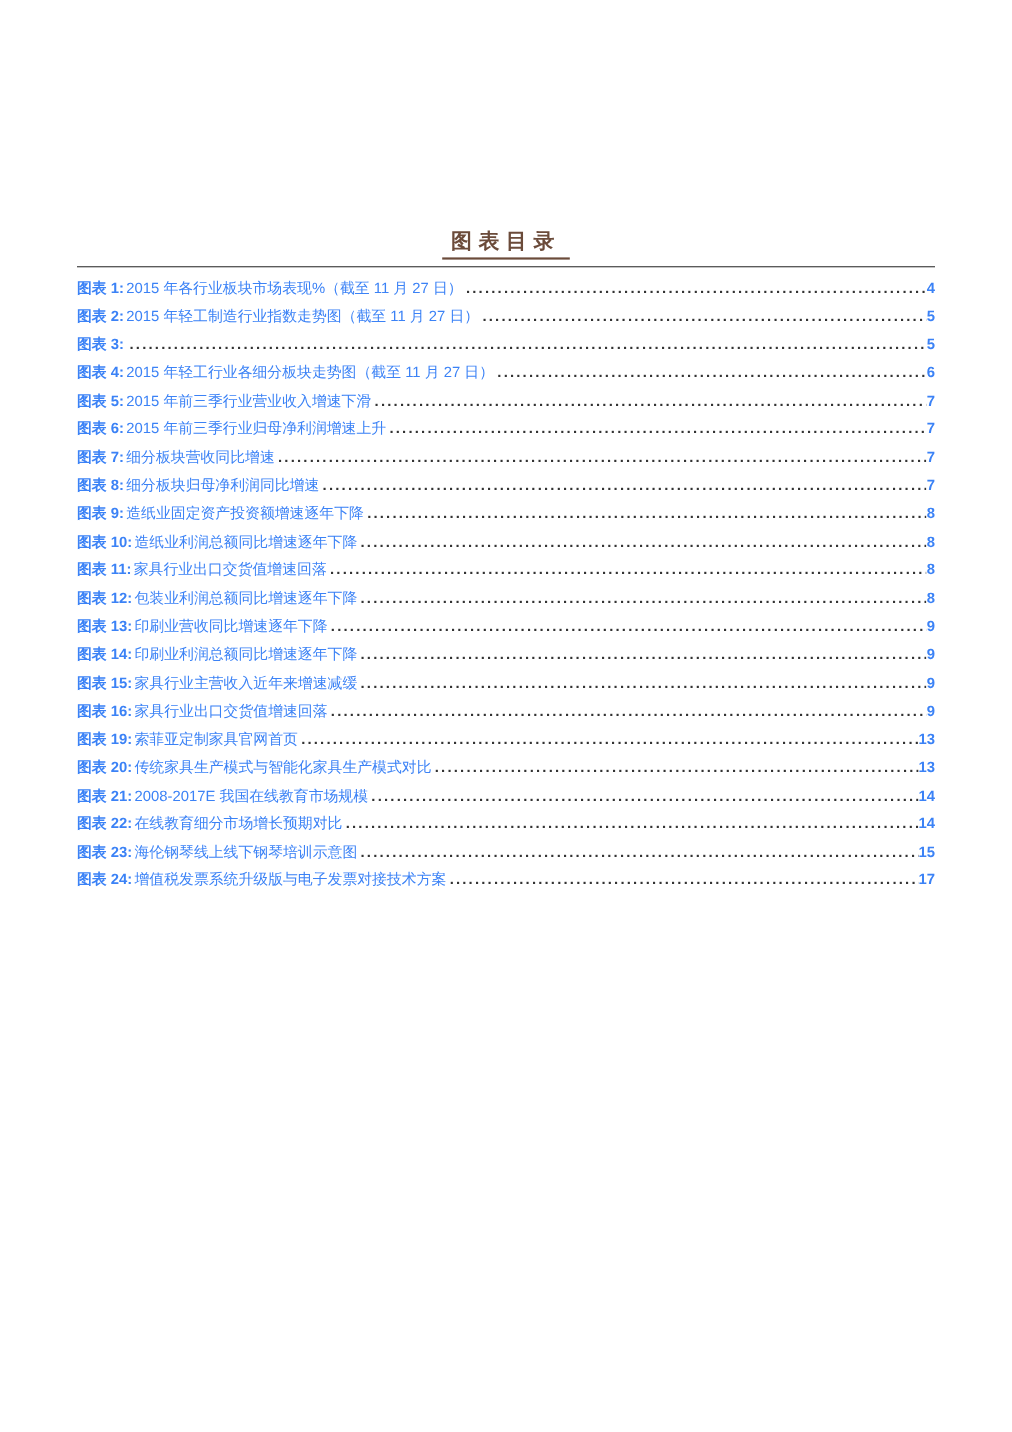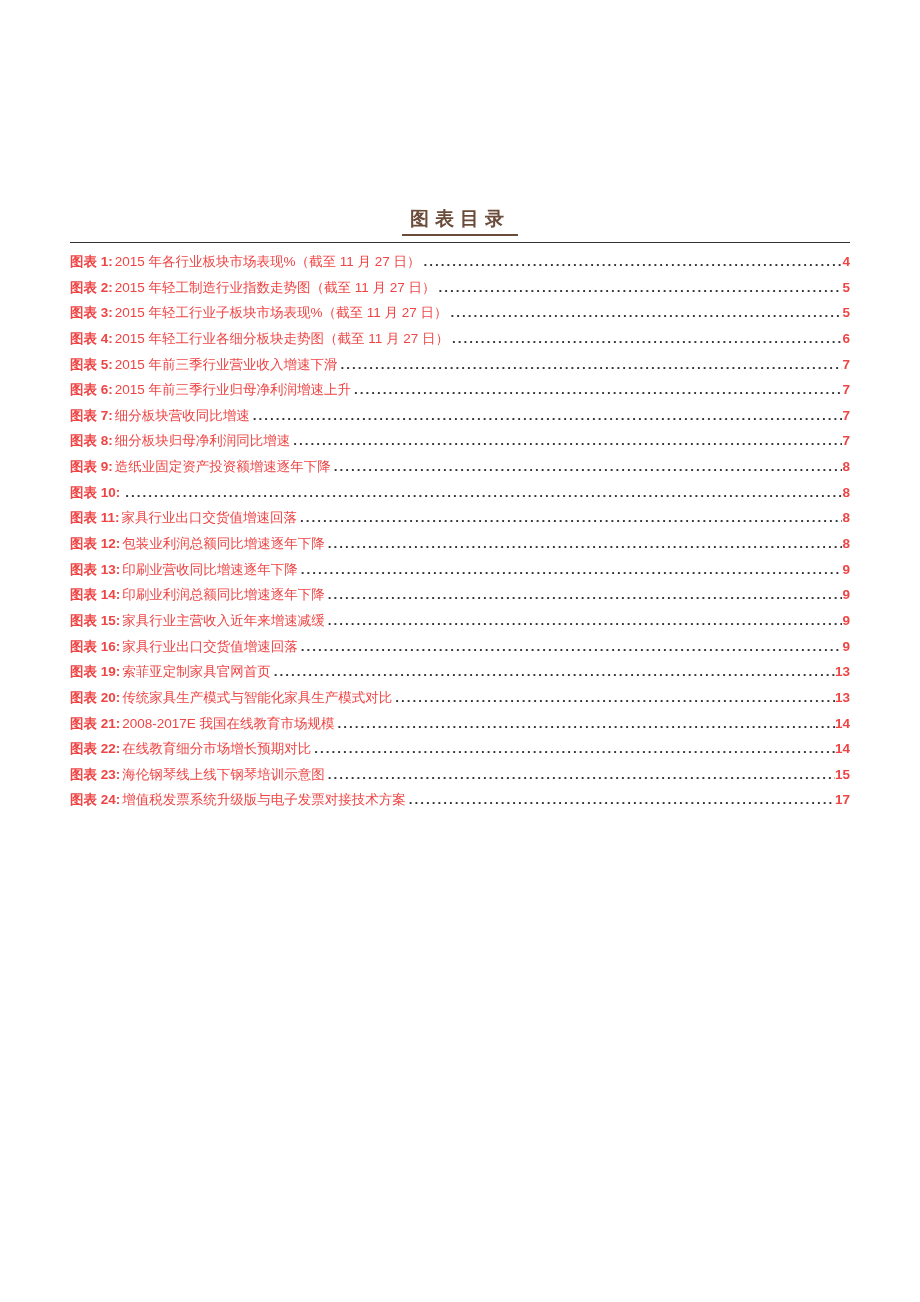--- a/index.html
+++ b/index.html
@@ -34,21 +34,21 @@
       border-top: 1px solid #333;
       margin-bottom: 6px;
     }
     .toc {
       width: 100%;
     }
     .toc-row {
       display: flex;
       align-items: center;
       font-size: 13.5px;
-      color: #ef4444;
+      color: #3b82f6;
       line-height: 1.9;
       white-space: nowrap;
     }
     .toc-label {
       font-weight: bold;
       flex: 0 0 auto;
       padding-right: 2px;
     }
     .toc-text {
       font-weight: normal;
@@ -86,21 +86,20 @@
       <span class="toc-page">4</span>
     </div>
     <div class="toc-row">
       <span class="toc-label">图表 2:</span>
       <span class="toc-text">2015 年轻工制造行业指数走势图（截至 11 月 27 日）</span>
       <span class="toc-dots"></span>
       <span class="toc-page">5</span>
     </div>
     <div class="toc-row">
       <span class="toc-label">图表 3:</span>
-      <span class="toc-text">2015 年轻工行业子板块市场表现%（截至 11 月 27 日）</span>
       <span class="toc-dots"></span>
       <span class="toc-page">5</span>
     </div>
     <div class="toc-row">
       <span class="toc-label">图表 4:</span>
       <span class="toc-text">2015 年轻工行业各细分板块走势图（截至 11 月 27 日）</span>
       <span class="toc-dots"></span>
       <span class="toc-page">6</span>
     </div>
     <div class="toc-row">
@@ -128,20 +127,21 @@
       <span class="toc-page">7</span>
     </div>
     <div class="toc-row">
       <span class="toc-label">图表 9:</span>
       <span class="toc-text">造纸业固定资产投资额增速逐年下降</span>
       <span class="toc-dots"></span>
       <span class="toc-page">8</span>
     </div>
     <div class="toc-row">
       <span class="toc-label">图表 10:</span>
+      <span class="toc-text">造纸业利润总额同比增速逐年下降</span>
       <span class="toc-dots"></span>
       <span class="toc-page">8</span>
     </div>
     <div class="toc-row">
       <span class="toc-label">图表 11:</span>
       <span class="toc-text">家具行业出口交货值增速回落</span>
       <span class="toc-dots"></span>
       <span class="toc-page">8</span>
     </div>
     <div class="toc-row">

